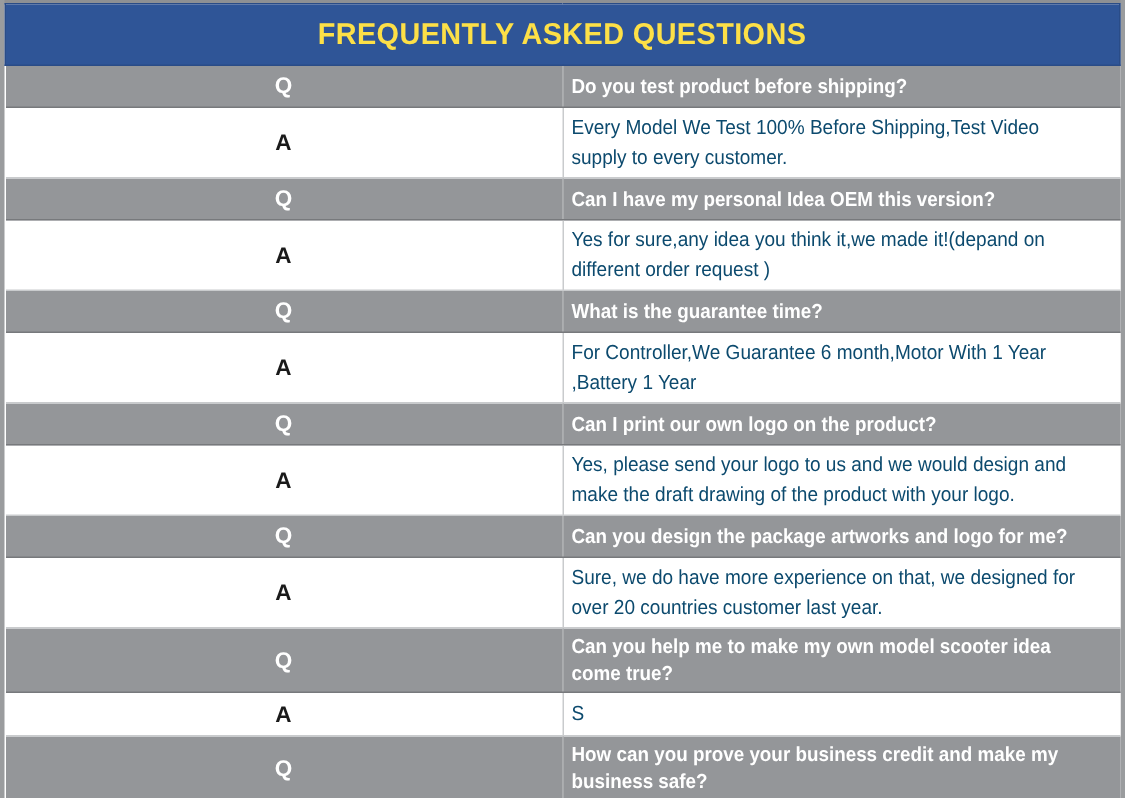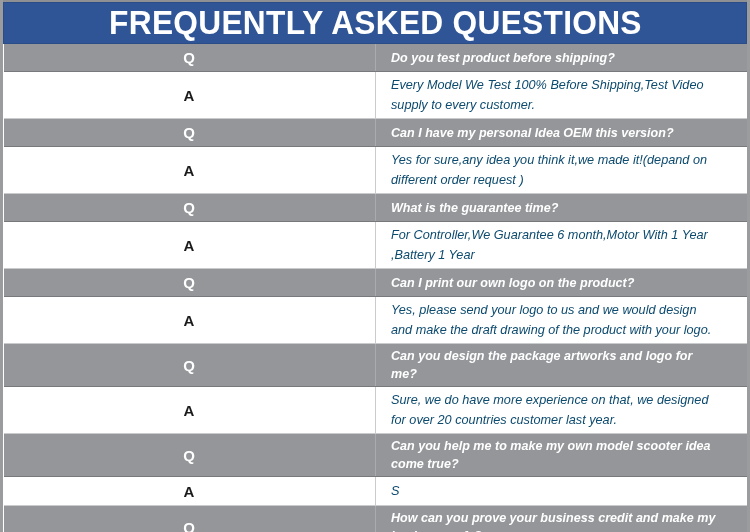--- a/index.html
+++ b/index.html
@@ -46,24 +46,24 @@
     position: absolute;
     left: 3px;
     top: 2px;
     width: 744px;
     border-collapse: collapse;
     table-layout: fixed;
   }
 
   .title-cell {
     background: #2f5597;
-    color: #ffffff;
+    color: #fde047;
     text-align: center;
     font-weight: bold;
-    font-size: 33px;
+    font-size: 20px;
     letter-spacing: 0.3px;
     height: 40px;
     line-height: 40px;
     padding: 0;
     border: 1px solid #2a4c87;
     font-stretch: condensed;
     transform-origin: center;
   }
   .title-cell span {
     display: inline-block;
@@ -96,23 +96,22 @@
   tr.a-row td.label-col {
     color: #1a1a1a;
     background: #ffffff;
     border-right: 1px solid #c9cbcd;
   }
   tr.q-row td.label-col {
     border-right: 1px solid #a9abad;
   }
 
   td.text-col {
-    padding: 3px 6px 3px 15px;
+    padding: 3px 6px 3px 5px;
     vertical-align: middle;
-    font-style: italic;
   }
 
   tr.q-row td.text-col {
     color: #ffffff;
     font-weight: bold;
     font-size: 13.5px;
     line-height: 18px;
     height: 21px;
   }
   tr.q-row td.text-col .txt {

